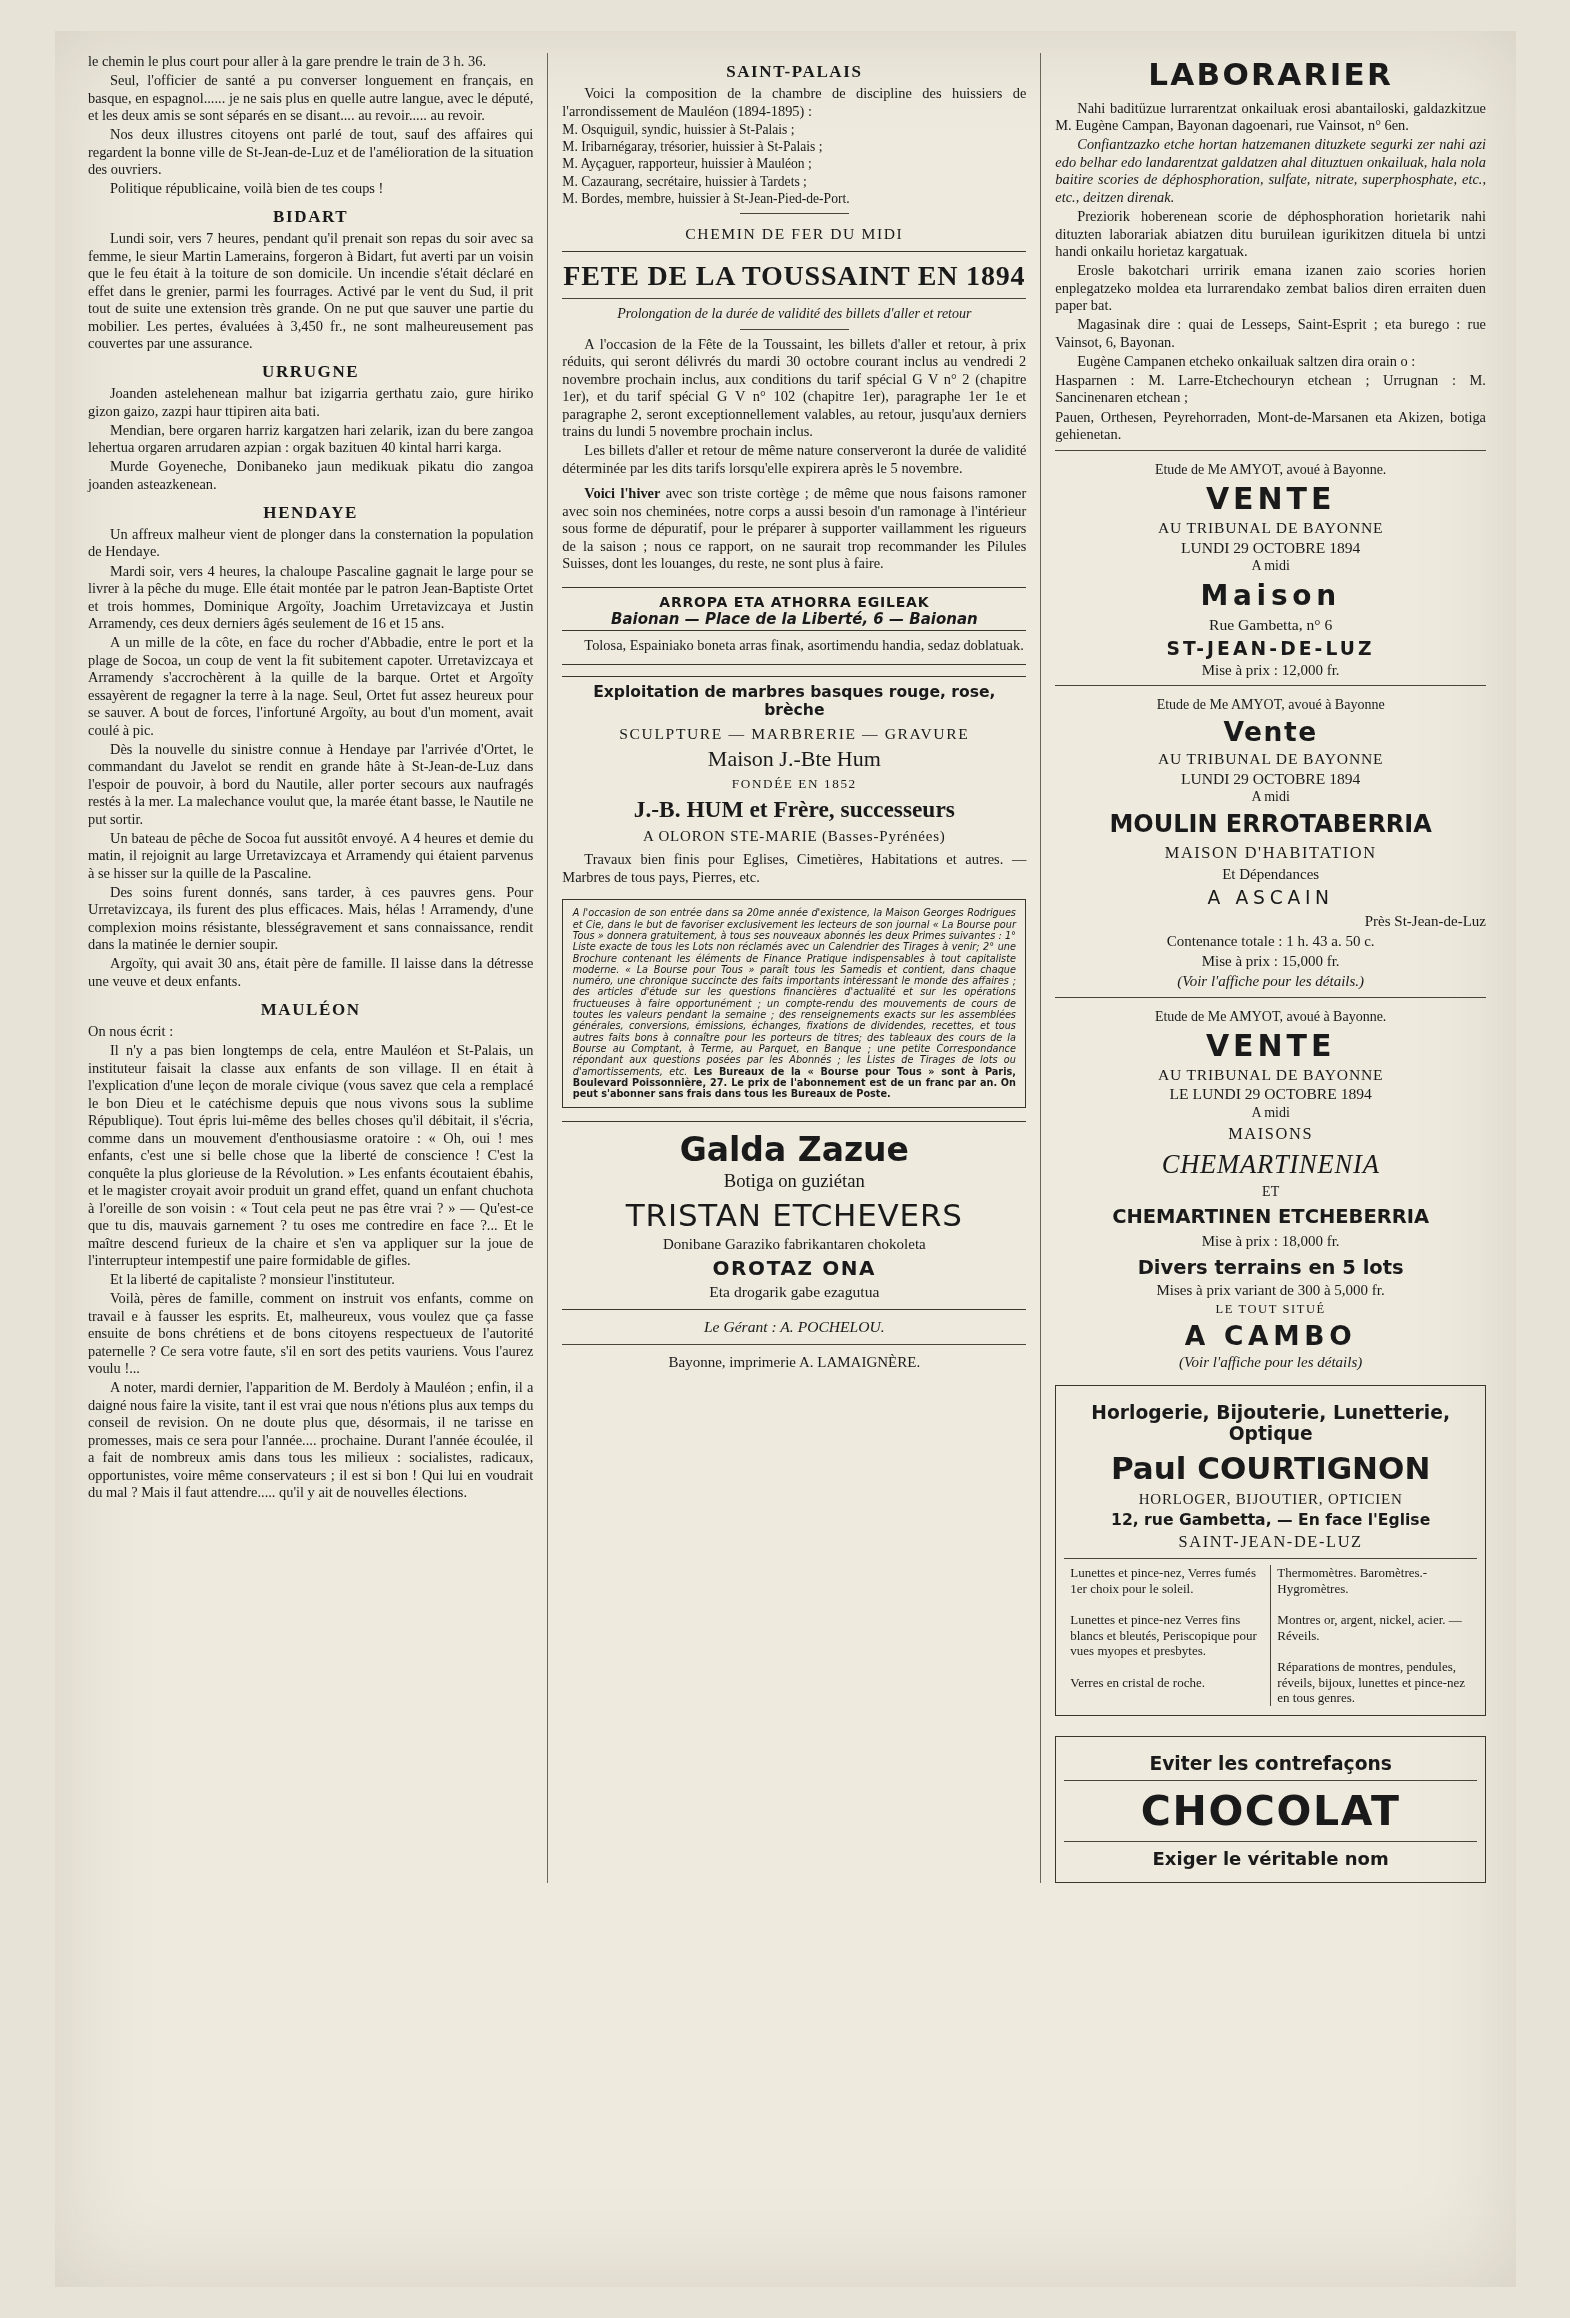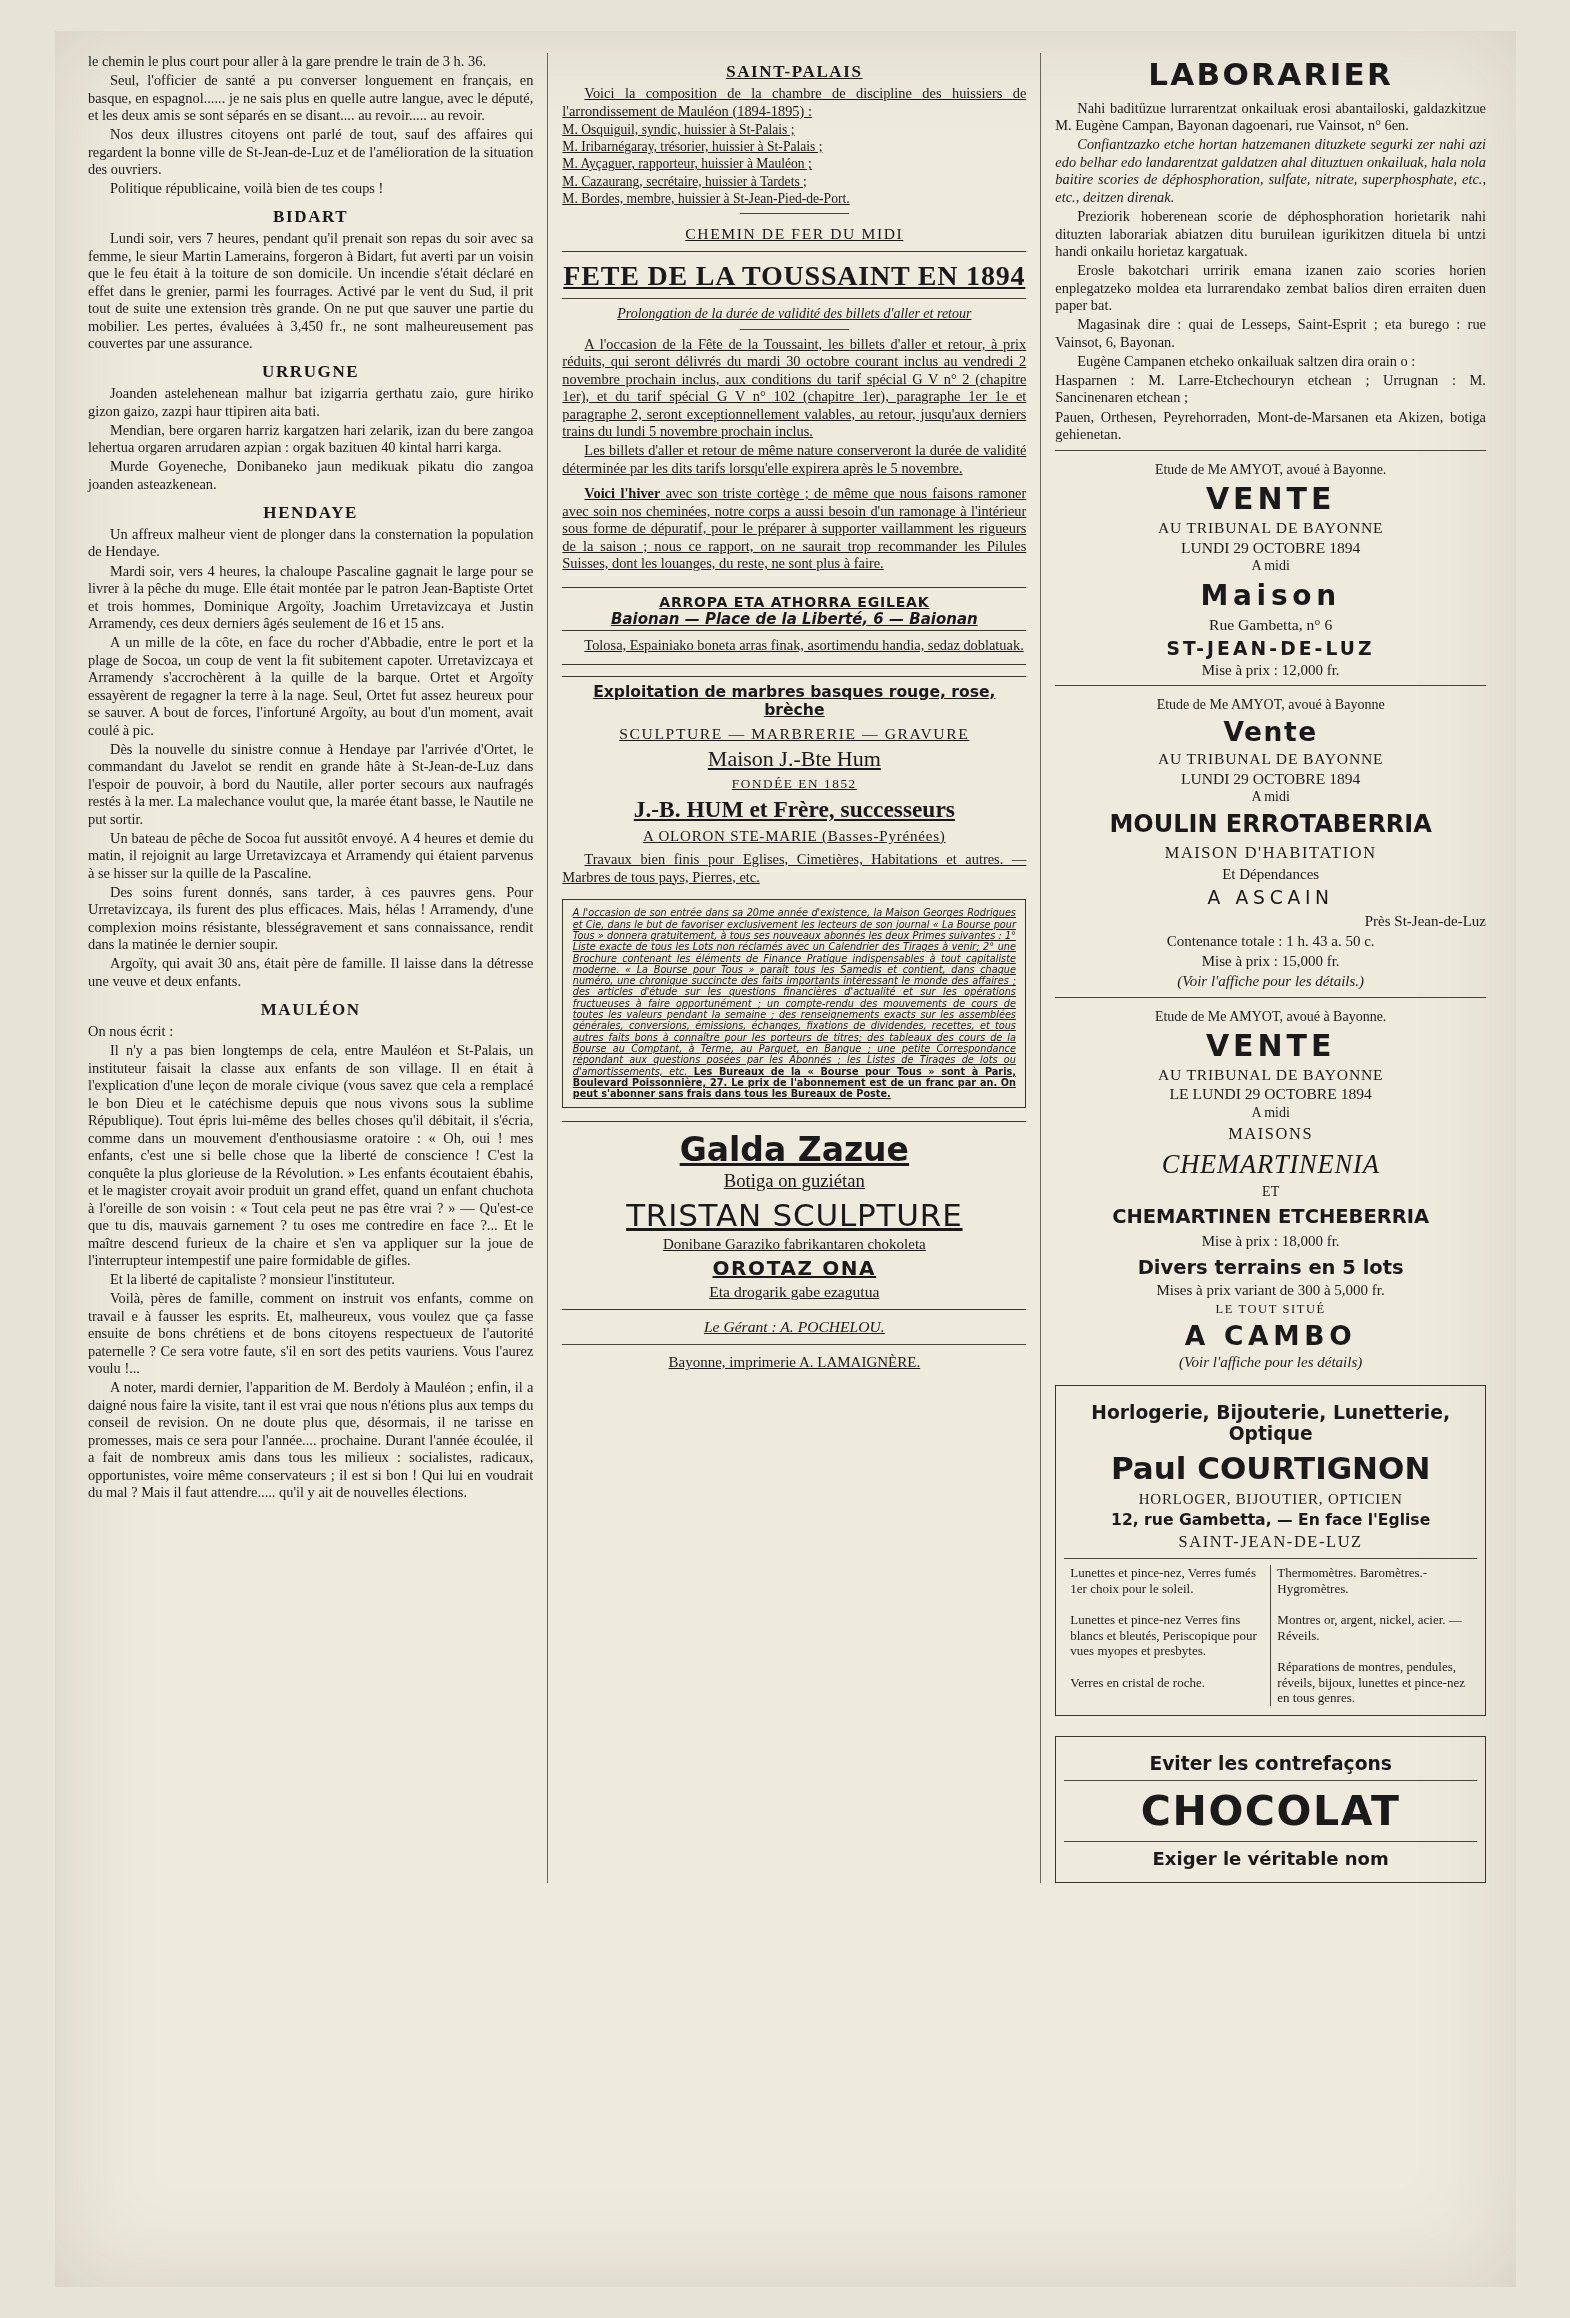--- a/index.html
+++ b/index.html
@@ -27,21 +27,21 @@
     left:74px; top:53px;
     width:1426px;
     display:flex;
     gap:0px;
   }
   .col{
     box-sizing:border-box;
     padding:0 14px;
   }
   .col1{width:483px;}
-  .col2{width:504px; border-left:0.8px solid #6b6656; border-right:0.8px solid #6b6656;text-decoration:underline;}
+  .col2{width:504px; border-left:0.8px solid #6b6656; border-right:0.8px solid #6b6656;}
   .col3{width:468px;}
 
   p{
     margin:0 0 1.6px 0;
     text-align:justify;
     font-size:14.4px;
     line-height:17.5px;
     text-indent:22px;
     hyphens:auto;
   }
@@ -301,21 +301,21 @@
     <div class="framebox">
       <span>A l'occasion de son entrée dans sa 20me année d'existence, la Maison Georges Rodrigues et Cie, dans le but de favoriser exclusivement les lecteurs de son journal « La Bourse pour Tous » donnera gratuitement, à tous ses nouveaux abonnés les deux Primes suivantes : 1° Liste exacte de tous les Lots non réclamés avec un Calendrier des Tirages à venir; 2° une Brochure contenant les éléments de Finance Pratique indispensables à tout capitaliste moderne. « La Bourse pour Tous » paraît tous les Samedis et contient, dans chaque numéro, une chronique succincte des faits importants intéressant le monde des affaires ; des articles d'étude sur les questions financières d'actualité et sur les opérations fructueuses à faire opportunément ; un compte-rendu des mouvements de cours de toutes les valeurs pendant la semaine ; des renseignements exacts sur les assemblées générales, conversions, émissions, échanges, fixations de dividendes, recettes, et tous autres faits bons à connaître pour les porteurs de titres; des tableaux des cours de la Bourse au Comptant, à Terme, au Parquet, en Banque ; une petite Correspondance répondant aux questions posées par les Abonnés ; les Listes de Tirages de lots ou d'amortissements, etc.</span>
       <b>Les Bureaux de la « Bourse pour Tous » sont à Paris, Boulevard Poissonnière, 27. Le prix de l'abonnement est de un franc par an.</b>
       <b>On peut s'abonner sans frais dans tous les Bureaux de Poste.</b>
     </div>
 
     <div>
       <hr class="hr2">
       <div class="galda">Galda Zazue</div>
       <div class="botiga">Botiga on guziétan</div>
-      <div class="tristan">TRISTAN SCULPTURE</div>
+      <div class="tristan">TRISTAN ETCHEVERS</div>
       <div class="donibane">Donibane Garaziko fabrikantaren chokoleta</div>
       <div class="orotaz">OROTAZ ONA</div>
       <div class="etadrogarik">Eta drogarik gabe ezagutua</div>
       <hr class="hr2">
     </div>
 
     <div class="gerant">Le Gérant : A. POCHELOU.</div>
     <hr class="hr1">
     <div class="imprim">Bayonne, imprimerie A. LAMAIGNÈRE.</div>
   </div>

